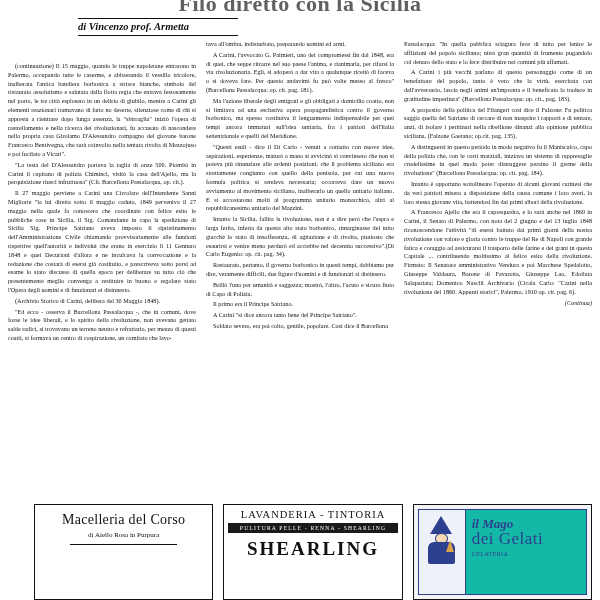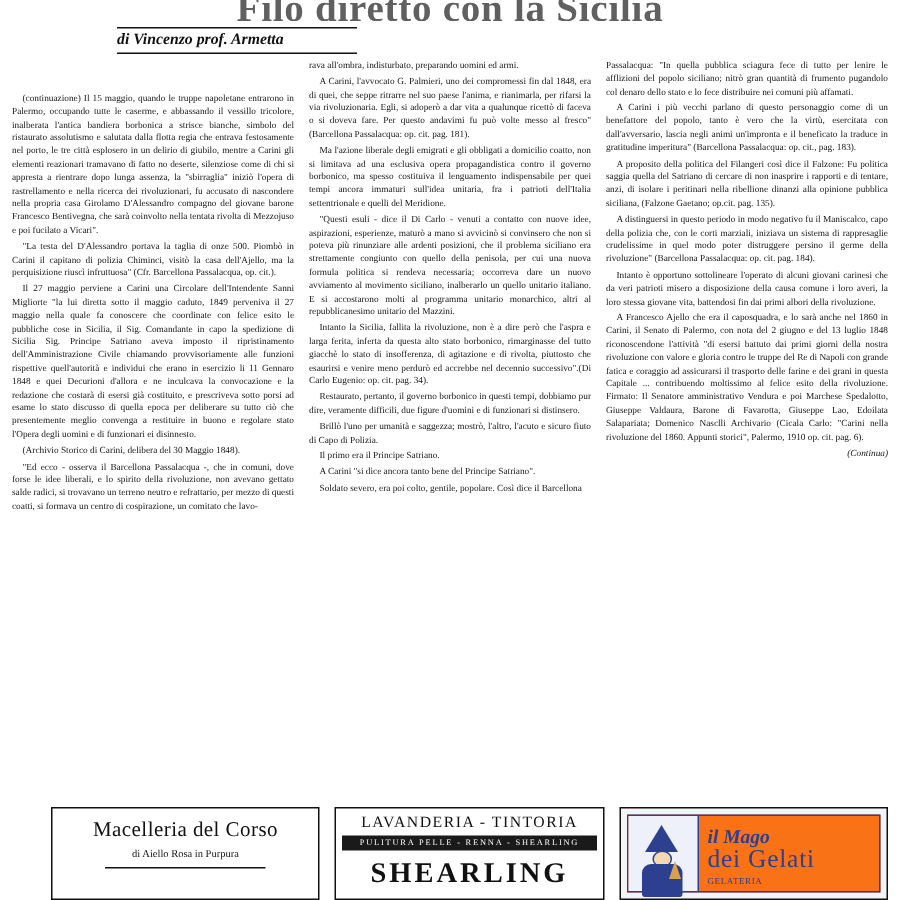--- a/index.html
+++ b/index.html
@@ -24,21 +24,21 @@
   .masthead {
     position: absolute;
     top: 0;
     left: 8px;
     right: 8px;
     height: 14px;
     overflow: hidden;
     color: #2b2b2b;
     font-family: "Liberation Serif", serif;
     font-weight: bold;
-    font-size: 26px;
+    font-size: 22px;
     letter-spacing: 0.5px;
     text-align: center;
     opacity: 0.75;
   }
   .masthead span {
     display: block;
     margin-top: -9px;
   }
   
   .byline {
@@ -90,21 +90,21 @@
     font-style: italic;
     text-indent: 0;
     margin-top: 3px;
   }
   
   .ads {
     position: absolute;
     left: 8px;
     right: 8px;
     bottom: 0;
-    height: 62px;
+    height: 96px;
     display: flex;
     gap: 10px;
     padding-left: 26px;
   }
   .ad {
     border: 1.5px solid #111;
     box-sizing: border-box;
     position: relative;
     overflow: hidden;
     background: #fff;
@@ -156,21 +156,21 @@
     margin-top: 5px;
     color: #111;
   }
   .ad3 {
     background: #f2f4f7;
   }
   .ad3 .ad3-inner {
     position: absolute;
     inset: 4px;
     border: 1px solid #2d3f8f;
-    background: #f97316;
+    background: #14b8a6;
     display: flex;
   }
   .ad3 .ad3-left {
     width: 46px;
     border-right: 1px solid #2d3f8f;
     position: relative;
     background: #eef1fa;
   }
   .wizard {
     position: absolute;

